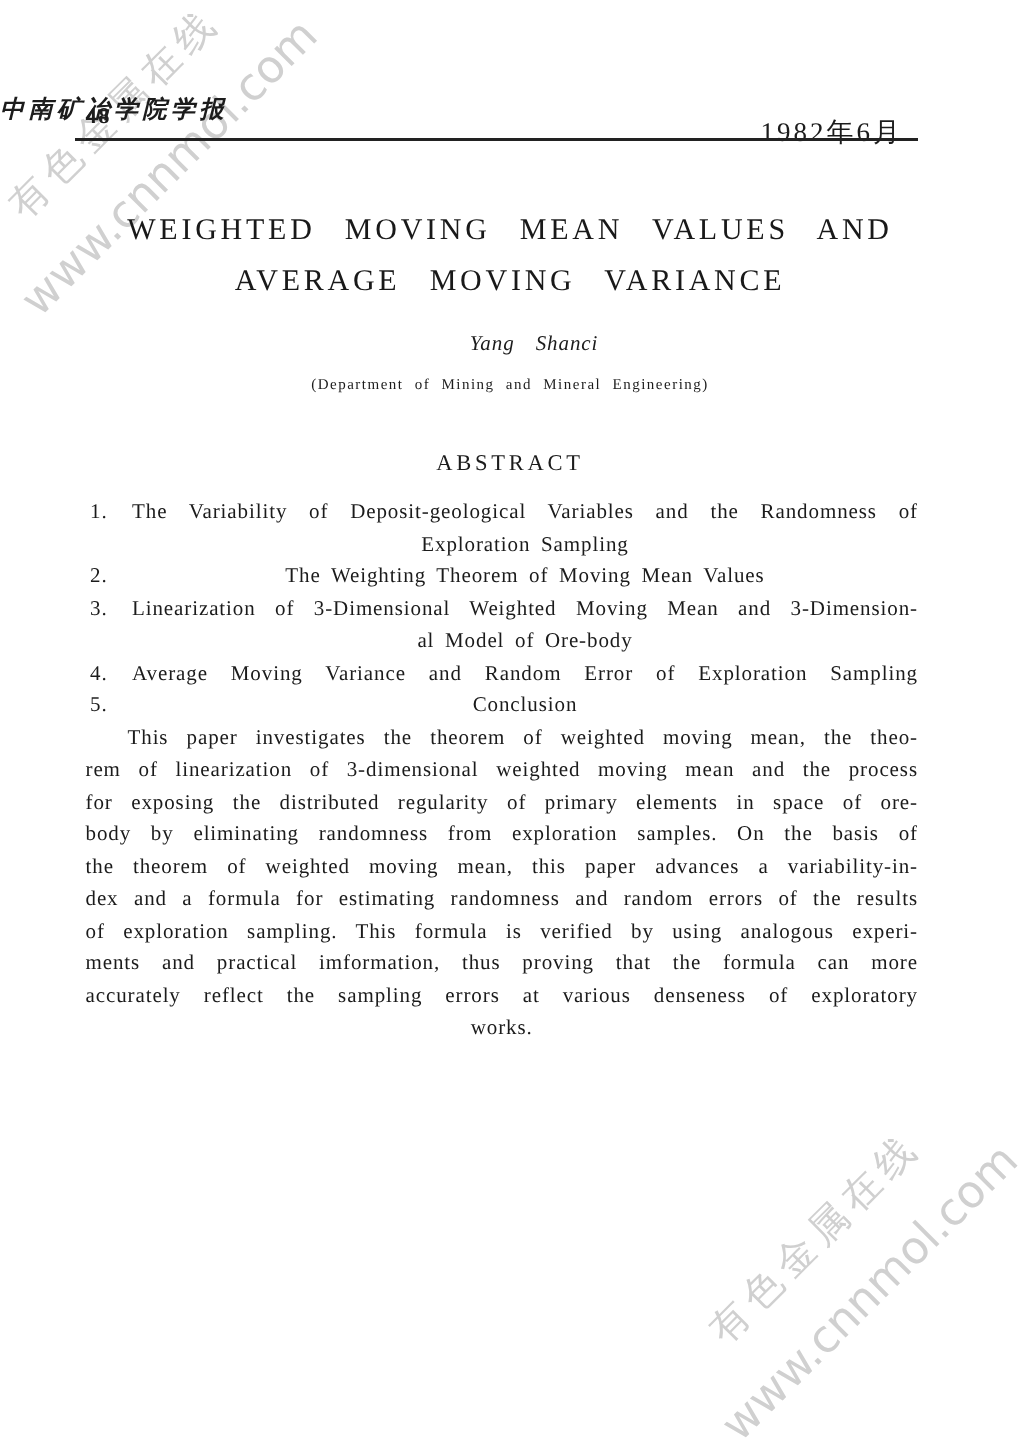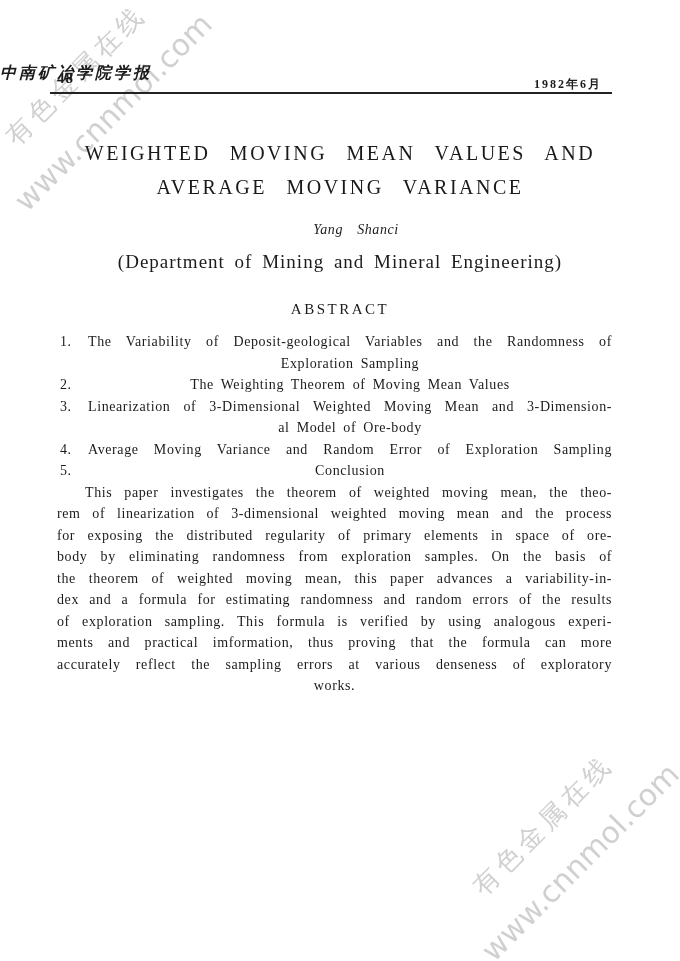--- a/index.html
+++ b/index.html
@@ -43,39 +43,39 @@
     font-size: 15px; font-weight: bold; letter-spacing: 1px; text-align: right;
   }
   .journal-title {
     position: absolute; left: 0; top: 63px; width: 100%;
     text-align: left;
     font-size: 16px; font-weight: bold; font-style: italic;
     letter-spacing: 3px;
   }
   .issue-date {
     position: absolute; right: 78px; top: 76px;
-    font-size: 12px; font-weight: bold; letter-spacing: 2px; text-align: center;
+    font-size: 18px; font-weight: normal; letter-spacing: 2px; text-align: center;
   }
   .header-rule {
     position: absolute; left: 50px; top: 92px; width: 562px;
     border-top: 2px solid #222222; height: 0;
   }
 
   
   .article-title { position: absolute; left: 0; width: 100%; text-align: center;
     font-size: 20px; letter-spacing: 2.5px; word-spacing: 12px; color: #191919; }
   .title-line1 { top: 142px; }
   .title-line2 { top: 176px; }
   .author-name {
     position: absolute; left: 16px; top: 222px; width: 100%; text-align: center;
     font-style: italic; font-size: 14px; letter-spacing: 0.6px; word-spacing: 10px;
   }
   .affiliation {
     position: absolute; left: 0; top: 251px; width: 100%; text-align: center;
-    font-size: 19px; letter-spacing: 1px; word-spacing: 4px;
+    font-size: 10px; letter-spacing: 1px; word-spacing: 4px;
   }
   .abstract-heading {
     position: absolute; left: 0; top: 301px; width: 100%; text-align: center;
     font-size: 15px; letter-spacing: 2.5px;
   }
 
   
   .abstract-body {
     position: absolute; left: 57px; top: 331px; width: 555px;
     font-size: 14px; line-height: 21.5px;

